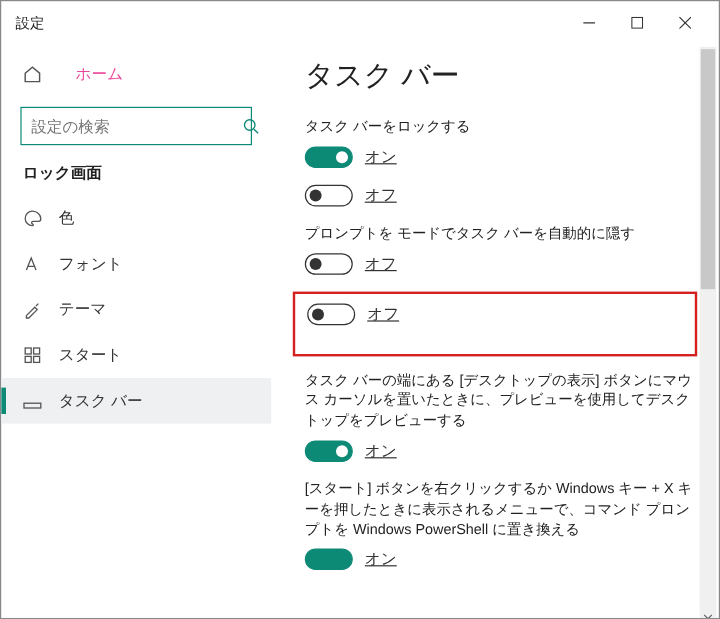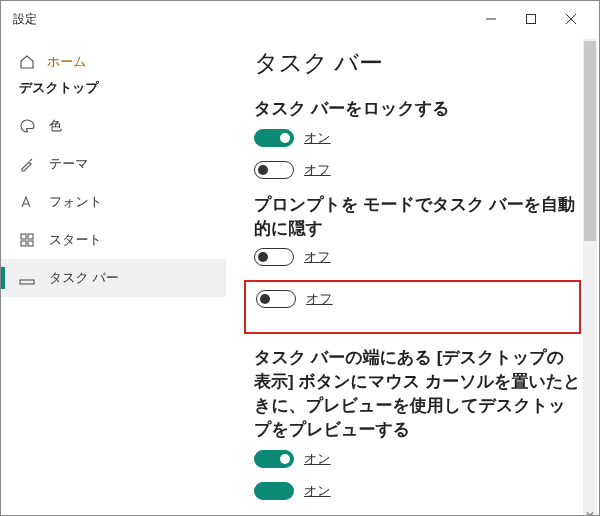--- a/index.html
+++ b/index.html
@@ -7,39 +7,39 @@
 
 .titlebar { height:30px; display:flex; align-items:center; padding:18px 8px; font-size:12px; color:#222; }
 .titlebar .title { flex:1; padding-left:4px; }
 .winbtns { display:flex; }
 .winbtn { width:40px; height:30px; display:flex; align-items:center; justify-content:center; }
 .winbtn svg { width:10px; height:10px; }
 
 .container { display:flex; height:486px; }
 
 .sidebar { width:225px; padding:8px 0 0 0; }
-.homebtn { display:flex; align-items:center; gap:12px; padding:8px 18px; font-size:13px; color:#a16207; }
+.homebtn { display:flex; align-items:center; gap:28px; padding:8px 18px; font-size:13px; color:#ec4899; }
 .homebtn .ic { width:16px; height:16px; display:flex;align-items:center;justify-content:center; }
 
 .searchbox { margin:10px 16px 14px 16px; border:1px solid #0d8a76; height:32px; display:flex; align-items:center; padding:0 8px; }
 .searchbox input { flex:1; border:none; outline:none; font-size:13px; color:#888; background:transparent; }
 .searchbox .sicon { width:14px; height:14px; color:#0d8a76; }
 
 .cat-header { font-size:13px; font-weight:600; padding:0 18px 10px 18px; color:#222; }
 
 .nav-item { display:flex; align-items:center; gap:14px; padding:10px 18px; font-size:13px; color:#333; position:relative; }
 .nav-item .ic{ width:16px;height:16px; display:flex;align-items:center;justify-content:center;color:#555;}
 .nav-item.active::before { content:""; position:absolute; left:0; top:8px; bottom:8px; width:4px; background:#0d8a76; }
 .nav-item.active { background:#eef0f1; }
 
 .content { flex:1; padding:10px 18px 0 28px; position:relative; overflow:hidden; }
 .page-title { font-size:24px; font-weight:400; margin-bottom:18px; color:#222; }
 
 .setting { margin-bottom:14px; }
-.setting-label { font-size:17px; color:#222; margin-bottom:8px; line-height:1.4;font-weight:bold; }
+.setting-label { font-size:12px; color:#222; margin-bottom:8px; line-height:1.4; }
 .toggle-row { display:flex; align-items:center; gap:10px; }
 .toggle-state { font-size:13px; color:#333;text-decoration:underline; }
 
 .toggle { width:40px; height:18px; border-radius:10px; position:relative; border:1px solid #333; background:#fff; }
 .toggle .knob { width:10px; height:10px; border-radius:50%; background:#333; position:absolute; top:3px; left:3px; }
 .toggle.on { background:#0d8a76; border-color:#0d8a76; }
 .toggle.on .knob { background:#fff; left:auto; right:3px; }
 
 .highlight-box { border:2px solid #d52020; padding:8px 10px 10px 10px; margin:2px 0 12px -10px; }
 
@@ -76,46 +76,53 @@
 <div class="container">
   <div class="sidebar">
     <div class="homebtn">
       <span class="ic">
           <svg viewBox="0 0 16 16" width="16" height="16" fill="none" stroke="#555" stroke-width="1.2">
             <path d="M2 7 L8 2 L14 7 V14 H2 Z"></path>
           </svg>
         </span>
       <span>ホーム</span>
     </div>
-    <div class="cat-header">デスクトップ</div>
+    <div class="searchbox">
+      <input placeholder="設定の検索" style="">
+      <span class="sicon"><svg viewBox="0 0 16 16" width="14" height="14" fill="none" stroke="#0d8a76" stroke-width="1.3">
+            <circle cx="7" cy="7" r="5"></circle>
+            <line x1="11" y1="11" x2="15" y2="15"></line>
+          </svg></span>
+    </div>
+    <div class="cat-header">ロック画面</div>
 
     <div class="nav-item">
       <span class="ic">
           <svg viewBox="0 0 16 16" width="16" height="16" fill="none" stroke="#555" stroke-width="1.1">
             <path d="M8 2a6 6 0 1 0 0 12c1 0 1-1 0-1.5s-1-2 .5-2H13a2 2 0 0 0 2-2C15 5 12 2 8 2z"></path>
           </svg>
         </span>
       <span>色</span>
+    </div>
+    <div class="nav-item">
+      <span class="ic">
+          <svg viewBox="0 0 16 16" width="16" height="16" fill="none" stroke="#555" stroke-width="1.1">
+            <path d="M3 13 L7 3 L11 13 M4.5 10 H9.5"></path>
+          </svg>
+        </span>
+      <span>フォント</span>
     </div>
     <div class="nav-item">
       <span class="ic">
           <svg viewBox="0 0 16 16" width="16" height="16" fill="none" stroke="#555" stroke-width="1.1">
             <path d="M3 13 L10 6 L12 8 L5 15 H3 Z"></path>
             <path d="M11 5 L13 3"></path>
           </svg>
         </span>
       <span>テーマ</span>
-    </div>
-    <div class="nav-item">
-      <span class="ic">
-          <svg viewBox="0 0 16 16" width="16" height="16" fill="none" stroke="#555" stroke-width="1.1">
-            <path d="M3 13 L7 3 L11 13 M4.5 10 H9.5"></path>
-          </svg>
-        </span>
-      <span>フォント</span>
     </div>
     <div class="nav-item">
       <span class="ic">
           <svg viewBox="0 0 16 16" width="16" height="16" fill="none" stroke="#555" stroke-width="1.1">
             <rect x="2" y="2" width="5" height="5"></rect>
             <rect x="9" y="2" width="5" height="5"></rect>
             <rect x="2" y="9" width="5" height="5"></rect>
             <rect x="9" y="9" width="5" height="5"></rect>
           </svg>
         </span>
@@ -184,20 +191,21 @@
             <div class="toggle-row">
               <div class="toggle on">
                 <div class="knob"></div>
               </div>
               <span class="toggle-state">オン</span>
             </div>
           </div>
         </div>
         <div>
           <div class="setting">
+            <div class="setting-label">[スタート] ボタンを右クリックするか Windows キー + X キーを押したときに表示されるメニューで、コマンド プロンプトを Windows PowerShell に置き換える</div>
             <div class="toggle-row">
               <div class="toggle on"></div>
               <span class="toggle-state">オン</span>
             </div>
           </div>
         </div>
       </div>
 
     <div class="scrollbar">
       <div class="thumb"></div>

